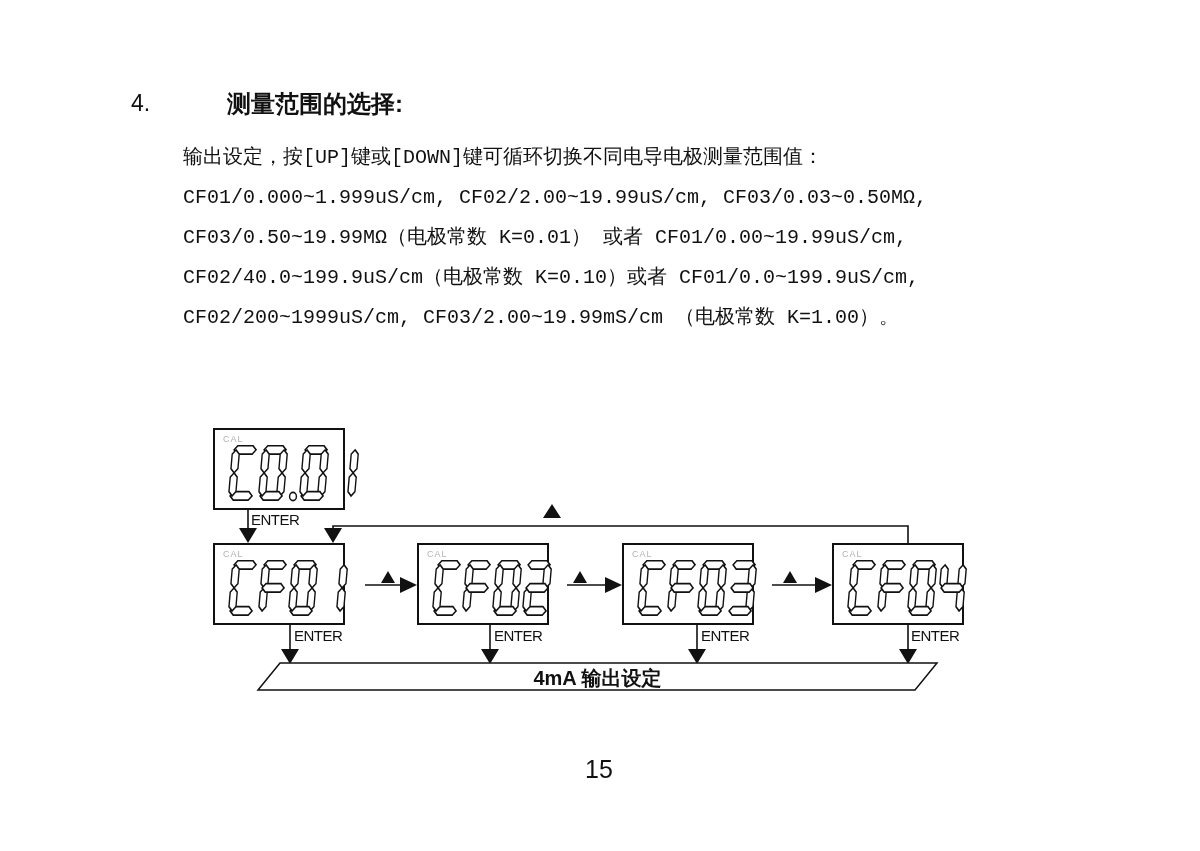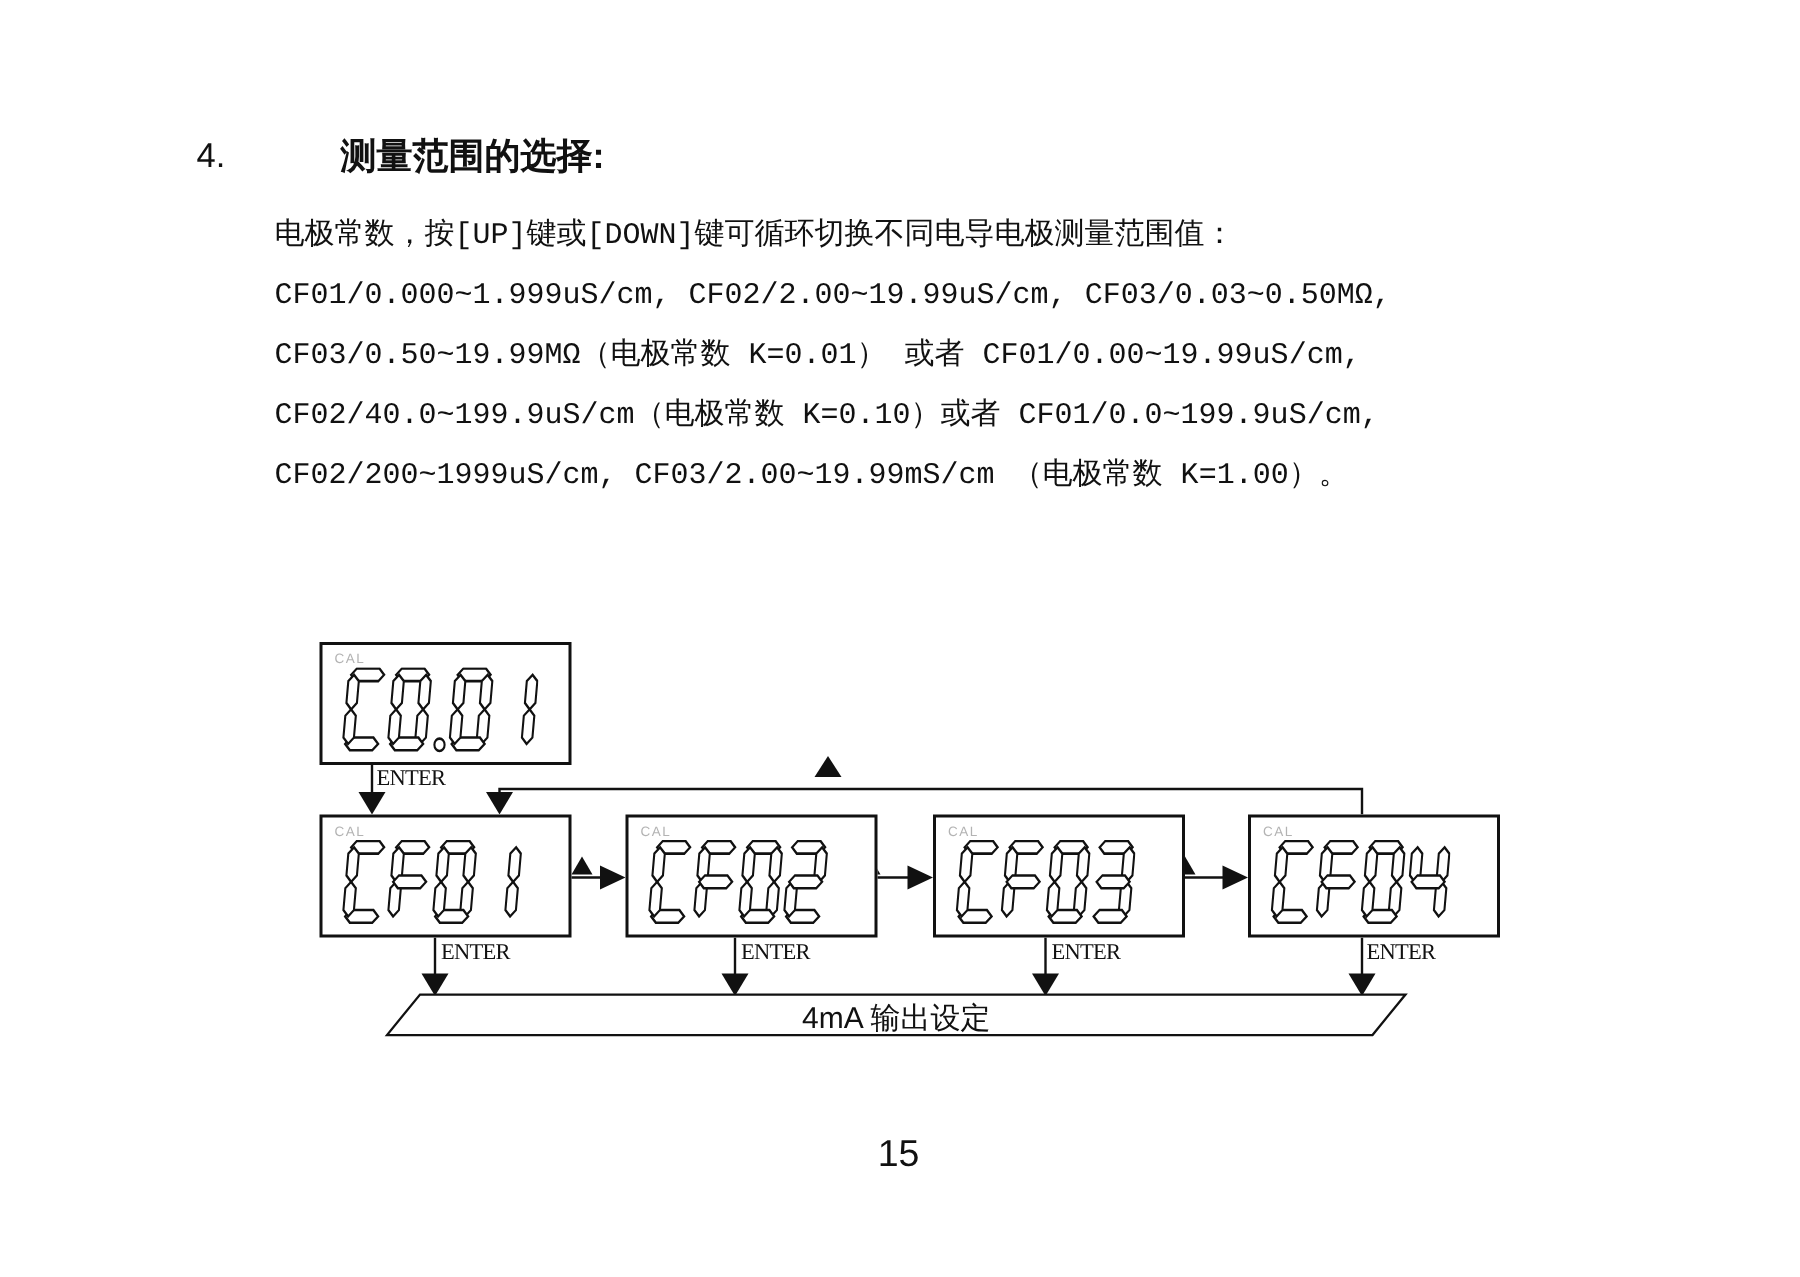--- a/index.html
+++ b/index.html
@@ -7,30 +7,30 @@
         font-family:"Liberation Sans","DejaVu Sans",sans-serif;overflow:hidden;}
   
   .h-num{position:absolute;left:131px;top:90px;font-size:23px;}
   .h-title{position:absolute;left:183px;top:88px;font-size:24px;font-weight:bold;
            font-family:"Liberation Sans","DejaVu Sans",sans-serif;margin-left:44px;}
   
   .body-text{position:absolute;left:183px;top:138px;
              font-family:"Liberation Mono","DejaVu Sans Mono",monospace;
              font-size:20px;line-height:40px;white-space:nowrap;}
   
-  .lcd{position:absolute;width:168px;height:82px;border:2px solid #111;
+  .lcd{position:absolute;width:132px;height:82px;border:2px solid #111;
        background:#fff;box-sizing:border-box;}
   .lcd .cal{position:absolute;left:8px;top:4px;font-size:9px;letter-spacing:1px;
             color:#b3b3b3;font-family:"Liberation Sans",sans-serif;}
   .lcd .seg{position:absolute;left:11px;top:15px;}
   
   .enter{position:absolute;font-size:15px;letter-spacing:-0.5px;
-         font-family:Liberation Serif, serif;}
+         font-family:Liberation Sans, sans-serif;}
   .flow-label{position:absolute;left:258px;top:665px;width:679px;text-align:center;
-              font-size:20px;font-family:"Liberation Sans","DejaVu Sans",sans-serif;}
+              font-size:20px;font-family:"Liberation Sans","DejaVu Sans",sans-serif;font-weight:bold;}
   .pagenum{position:absolute;left:0;top:755px;width:1198px;text-align:center;
            font-size:25px;}
   .connectors{position:absolute;left:0;top:0;pointer-events:none;}
 </style>
 </head>
 <body>
 
 <div class="page">
 
   <svg class="connectors" width="1200" height="851" viewBox="0 0 1200 851">
@@ -225,21 +225,21 @@
   <div class="enter" style="left:494px;top:627px;">ENTER</div>
   <div class="enter" style="left:701px;top:627px;">ENTER</div>
   <div class="enter" style="left:911px;top:627px;">ENTER</div>
 
   <div class="flow-label">4mA 输出设定</div>
 
   <div class="h-num">4.</div>
   <div class="h-title">测量范围的选择:</div>
 
   <div class="body-text">
-    <div>电极常数，按[UP]键或[DOWN]键可循环切换不同电导电极测量范围值：</div>
+    <div>输出设定，按[UP]键或[DOWN]键可循环切换不同电导电极测量范围值：</div>
     <div>CF01/0.000~1.999uS/cm, CF02/2.00~19.99uS/cm, CF03/0.03~0.50MΩ,</div>
     <div>CF03/0.50~19.99MΩ（电极常数 K=0.01） 或者 CF01/0.00~19.99uS/cm,</div>
     <div>CF02/40.0~199.9uS/cm（电极常数 K=0.10）或者 CF01/0.0~199.9uS/cm,</div>
     <div>CF02/200~1999uS/cm, CF03/2.00~19.99mS/cm （电极常数 K=1.00）。</div>
   </div>
 
   <div class="pagenum">15</div>
 
 </div>
 

